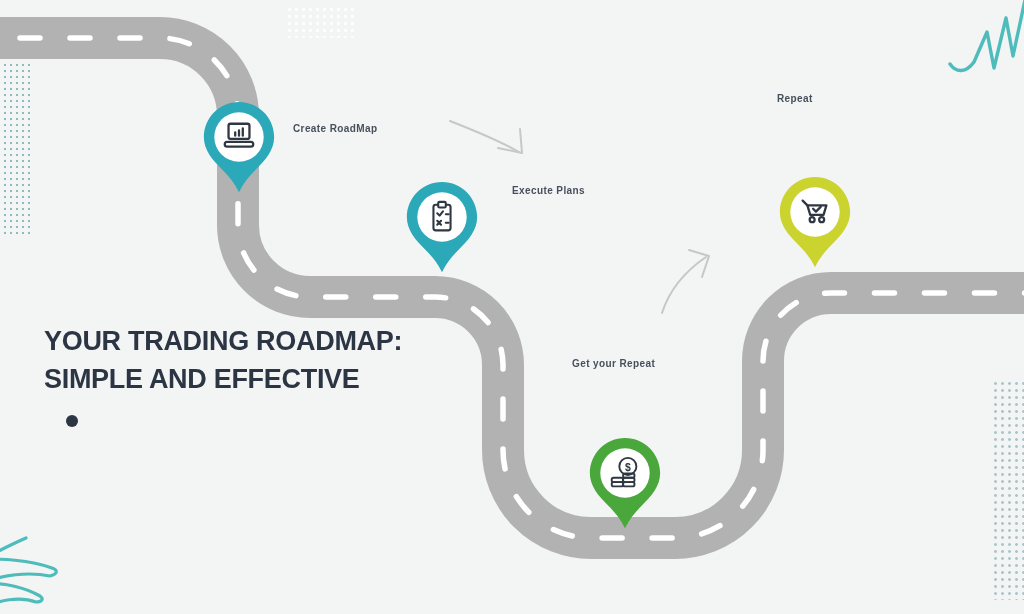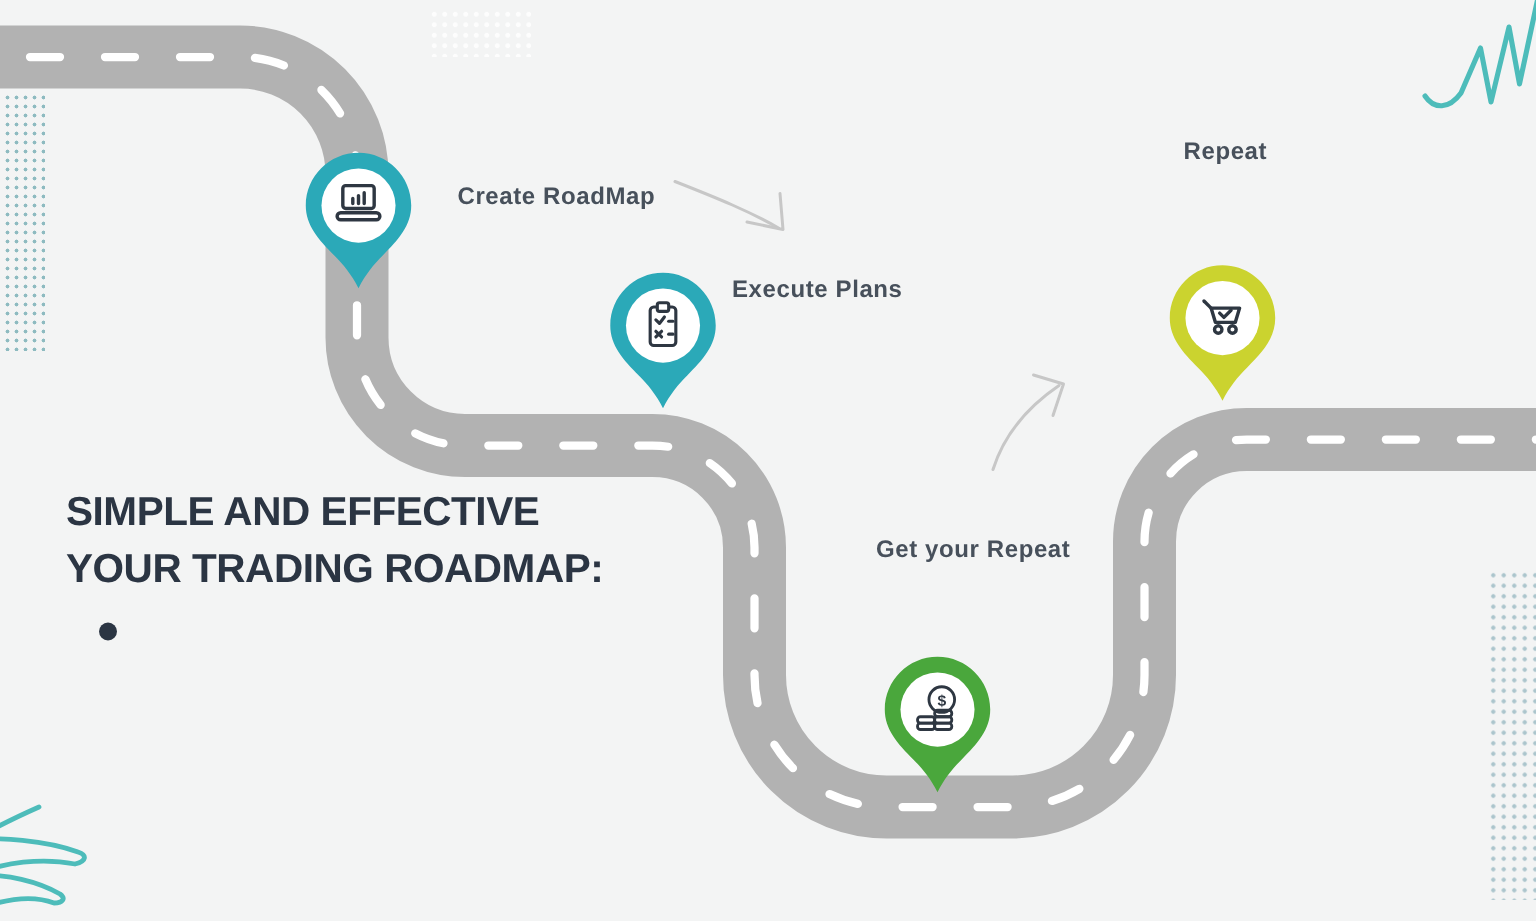--- a/index.html
+++ b/index.html
@@ -18,22 +18,22 @@
   .dots-br{left:992px;top:380px;width:32px;height:220px;
     background-image:radial-gradient(circle,rgba(100,150,165,.5) 1.2px,transparent 1.6px);
     background-size:7px 7px;}
   .dots-white{left:286px;top:6px;width:68px;height:32px;
     background-image:radial-gradient(circle,rgba(255,255,255,.85) 1.4px,transparent 1.8px);
     background-size:7px 7px;}
   
   .pin{position:absolute;width:76px;height:95px;}
   
   .step-label{
-    position:absolute;font-size:16px;font-weight:700;letter-spacing:.4px;
-    color:#47505b;white-space:nowrap;margin-left:12px;
+    position:absolute;font-size:10px;font-weight:700;letter-spacing:.4px;
+    color:#47505b;white-space:nowrap;
   }
   
   .title{
     position:absolute;left:44px;top:322px;
     font-size:27px;font-weight:800;letter-spacing:-.3px;line-height:38px;
     color:#2b3543;white-space:nowrap;
   }
   .title-dot{
     position:absolute;left:66px;top:415px;width:12px;height:12px;border-radius:50%;
     background:#2b3543;
@@ -118,23 +118,23 @@
     <g transform="translate(40,39)" fill="none" stroke="#2e3742" stroke-width="2.4" stroke-linecap="round" stroke-linejoin="round">
       <path d="M -13 -12 L -8 -7"></path>
       <path d="M -8 -7 H 12 L 9 3 H -5 Z"></path>
       <path d="M -2 -3.5 L 1 -0.5 L 6 -5.5"></path>
       <circle cx="-3" cy="8" r="2.6"></circle>
       <circle cx="7" cy="8" r="2.6"></circle>
     </g>
   </svg>
 
   <div class="step-label" style="left:293px;top:123px;">Create RoadMap</div>
-  <div class="step-label" style="left:476px;top:185px;">Execute Plans</div>
+  <div class="step-label" style="left:512px;top:185px;">Execute Plans</div>
   <div class="step-label" style="left:572px;top:358px;">Get your Repeat</div>
   <div class="step-label" style="left:777px;top:93px;">Repeat</div>
 
   <div class="title">
+    <div>YOUR TRADING ROADMAP:</div>
     <div>SIMPLE AND EFFECTIVE</div>
-    <div>YOUR TRADING ROADMAP:</div>
   </div>
   <div class="title-dot"></div>
 
 </div>
 
 </body></html>

